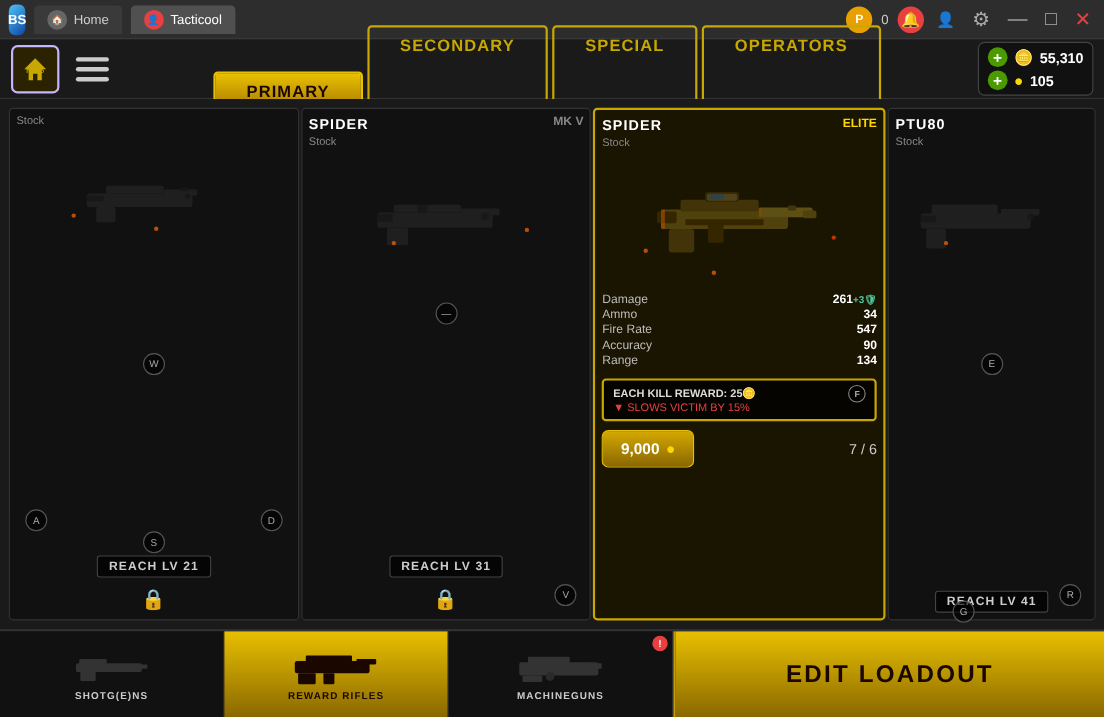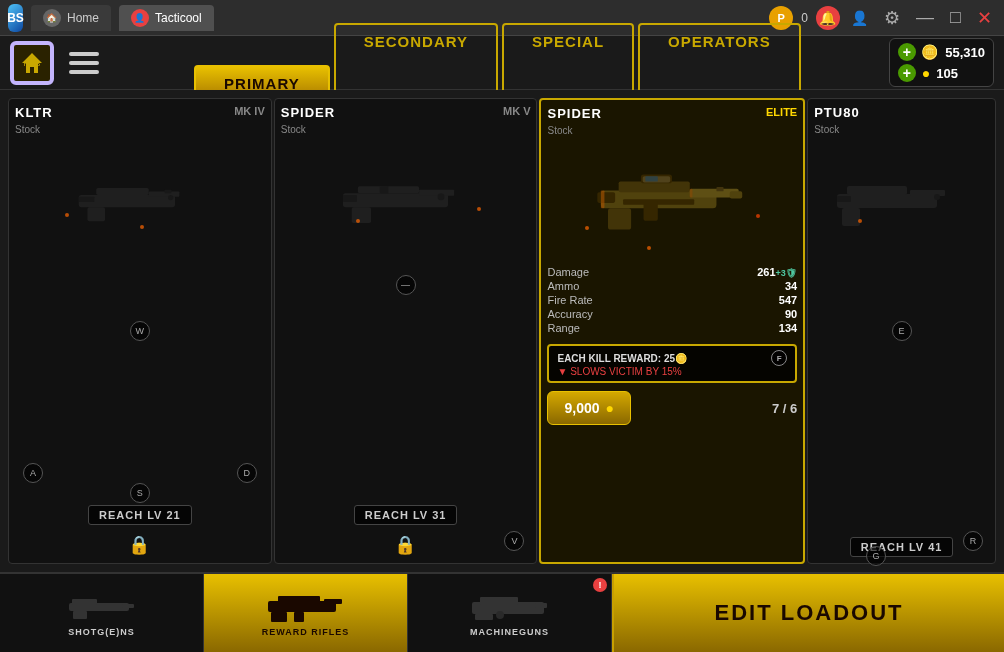--- a/index.html
+++ b/index.html
@@ -64,21 +64,21 @@
       background: #1a1a1a;
       display: flex;
       align-items: center;
       padding: 0 10px;
       gap: 8px;
       border-bottom: 1px solid #333;
     }
     .nav-home-btn {
       width: 44px; height: 44px;
       background: #2a2200;
-      border: 4px solid #c4b5fd;
+      border: 2px solid #c4b5fd;
       border-radius: 6px;
       display: flex; align-items: center; justify-content: center;
       cursor: pointer;
     }
     .nav-menu-btn {
       width: 44px; height: 44px;
       display: flex; align-items: center; justify-content: center;
       flex-direction: column; gap: 5px; cursor: pointer;
     }
     .menu-line { width: 30px; height: 4px; background: #ccc; border-radius: 2px; }
@@ -233,21 +233,21 @@
     }
     .buy-btn {
       background: linear-gradient(180deg, #d4a800, #8a6800);
       border: 1px solid #e8c000; border-radius: 6px;
       padding: 8px 16px;
       font-size: 14px; font-weight: bold; color: #fff;
       display: flex; align-items: center; gap: 6px;
       cursor: pointer;
     }
     .owned-label {
-      font-size: 13px; font-weight: bold; color: #ccc;
+      font-size: 13px; font-weight: normal; color: #ccc;
     }
 
     
     #bottom-bar {
       height: 80px;
       background: #1a1a1a;
       display: flex;
       border-top: 2px solid #333;
     }
     .weapon-type-btn {
@@ -349,24 +349,20 @@
         <div class="plus-btn">+</div>
         <span class="coin-icon" style="color:#ffd700;">●</span>
         <span>105</span>
       </div>
     </div>
   </div>
 
   <div id="weapons-area">
 
     <div class="weapon-card">
-      <div class="weapon-card-header">
-        <span class="weapon-name">KLTR</span>
-        <span class="weapon-tier">MK IV</span>
-      </div>
       <div class="weapon-subtitle">Stock</div>
       <div class="weapon-img-area">
         <svg class="weapon-silhouette" viewBox="0 0 160 70">
 
           <rect x="10" y="28" width="110" height="14" rx="3" fill="#222"></rect>
           <rect x="30" y="20" width="60" height="8" rx="2" fill="#222"></rect>
           <rect x="20" y="42" width="20" height="16" rx="2" fill="#222"></rect>
           <rect x="90" y="24" width="35" height="6" rx="1" fill="#222"></rect>
           <rect x="108" y="22" width="8" height="4" rx="1" fill="#1a1a1a"></rect>
           <rect x="10" y="30" width="18" height="6" rx="1" fill="#1a1a1a"></rect>

